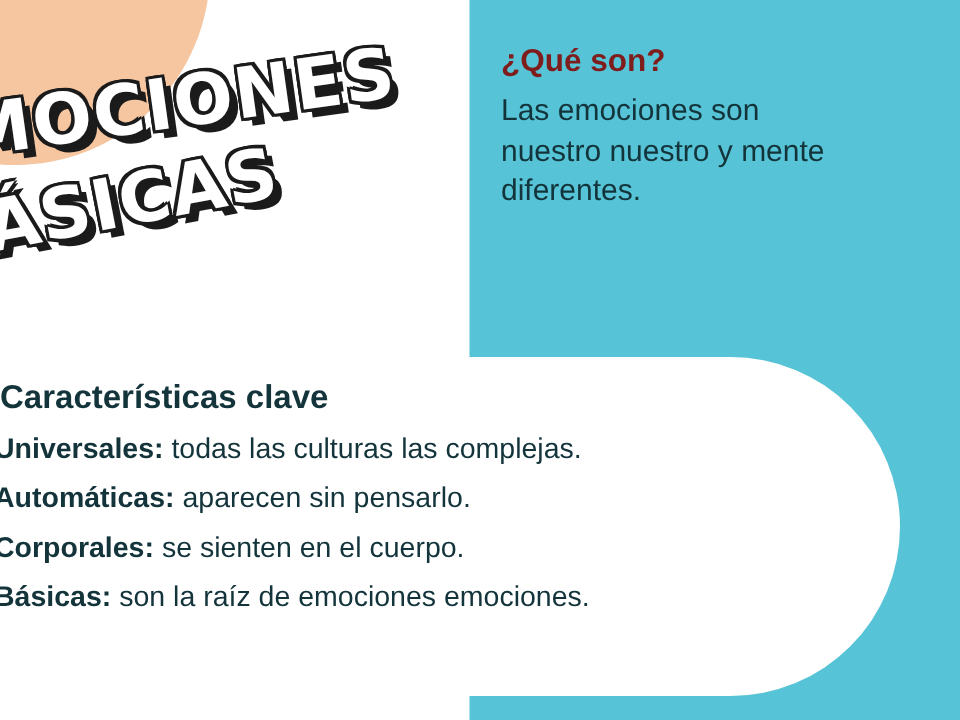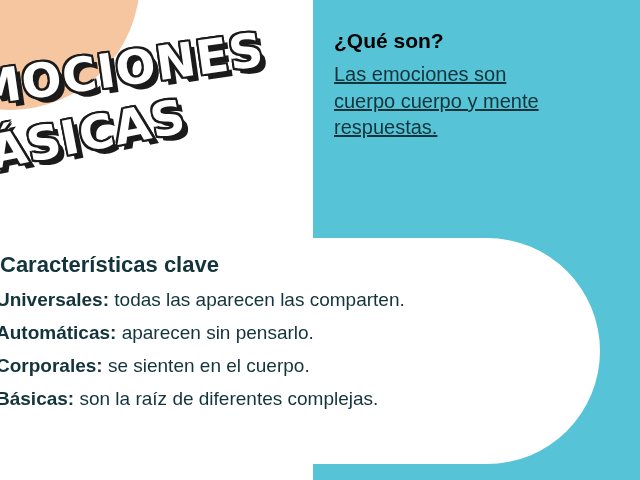--- a/index.html
+++ b/index.html
@@ -101,31 +101,30 @@
   .right-col {
     position: absolute;
     left: 334px;
     top: 28px;
     width: 306px;
     z-index: 3;
   }
   .right-heading {
     font-size: 21px;
     font-weight: bold;
-    color: #000000;
+    color: #7f1d1d;
     margin: 0 0 8px 0;
     line-height: 1.2;
   }
   .right-body {
     font-size: 20px;
     color: #13343b;
     line-height: 1.32;
     margin: 0;
     white-space: nowrap;
-    text-decoration: underline;
   }
   .right-body span {
     display: block;
   }
 
   
   .lower {
     position: absolute;
     left: -62px;
     top: 252px;
@@ -165,38 +164,38 @@
 
 <div class="title-wrap">
   <div class="title-line title-line-1">EMOCIONES</div>
   <div class="title-line title-line-2">BÁSICAS</div>
 </div>
 
 <div class="right-col">
   <h2 class="right-heading">¿Qué son?</h2>
   <p class="right-body">
     <span>Las emociones son</span>
-    <span>cuerpo cuerpo y mente</span>
-    <span>respuestas.</span>
+    <span>nuestro nuestro y mente</span>
+    <span>diferentes.</span>
   </p>
 </div>
 
 <div class="lower">
   <h3 class="lower-heading">Características clave</h3>
   <ul class="feature-list">
     <li>
       <b>Universales:</b>
-      <span>todas las aparecen las comparten.</span>
+      <span>todas las culturas las complejas.</span>
     </li>
     <li>
       <b>Automáticas:</b>
       <span>aparecen sin pensarlo.</span>
     </li>
     <li>
       <b>Corporales:</b>
       <span>se sienten en el cuerpo.</span>
     </li>
     <li>
       <b>Básicas:</b>
-      <span>son la raíz de diferentes complejas.</span>
+      <span>son la raíz de emociones emociones.</span>
     </li>
   </ul>
 </div>
 
 </body></html>

